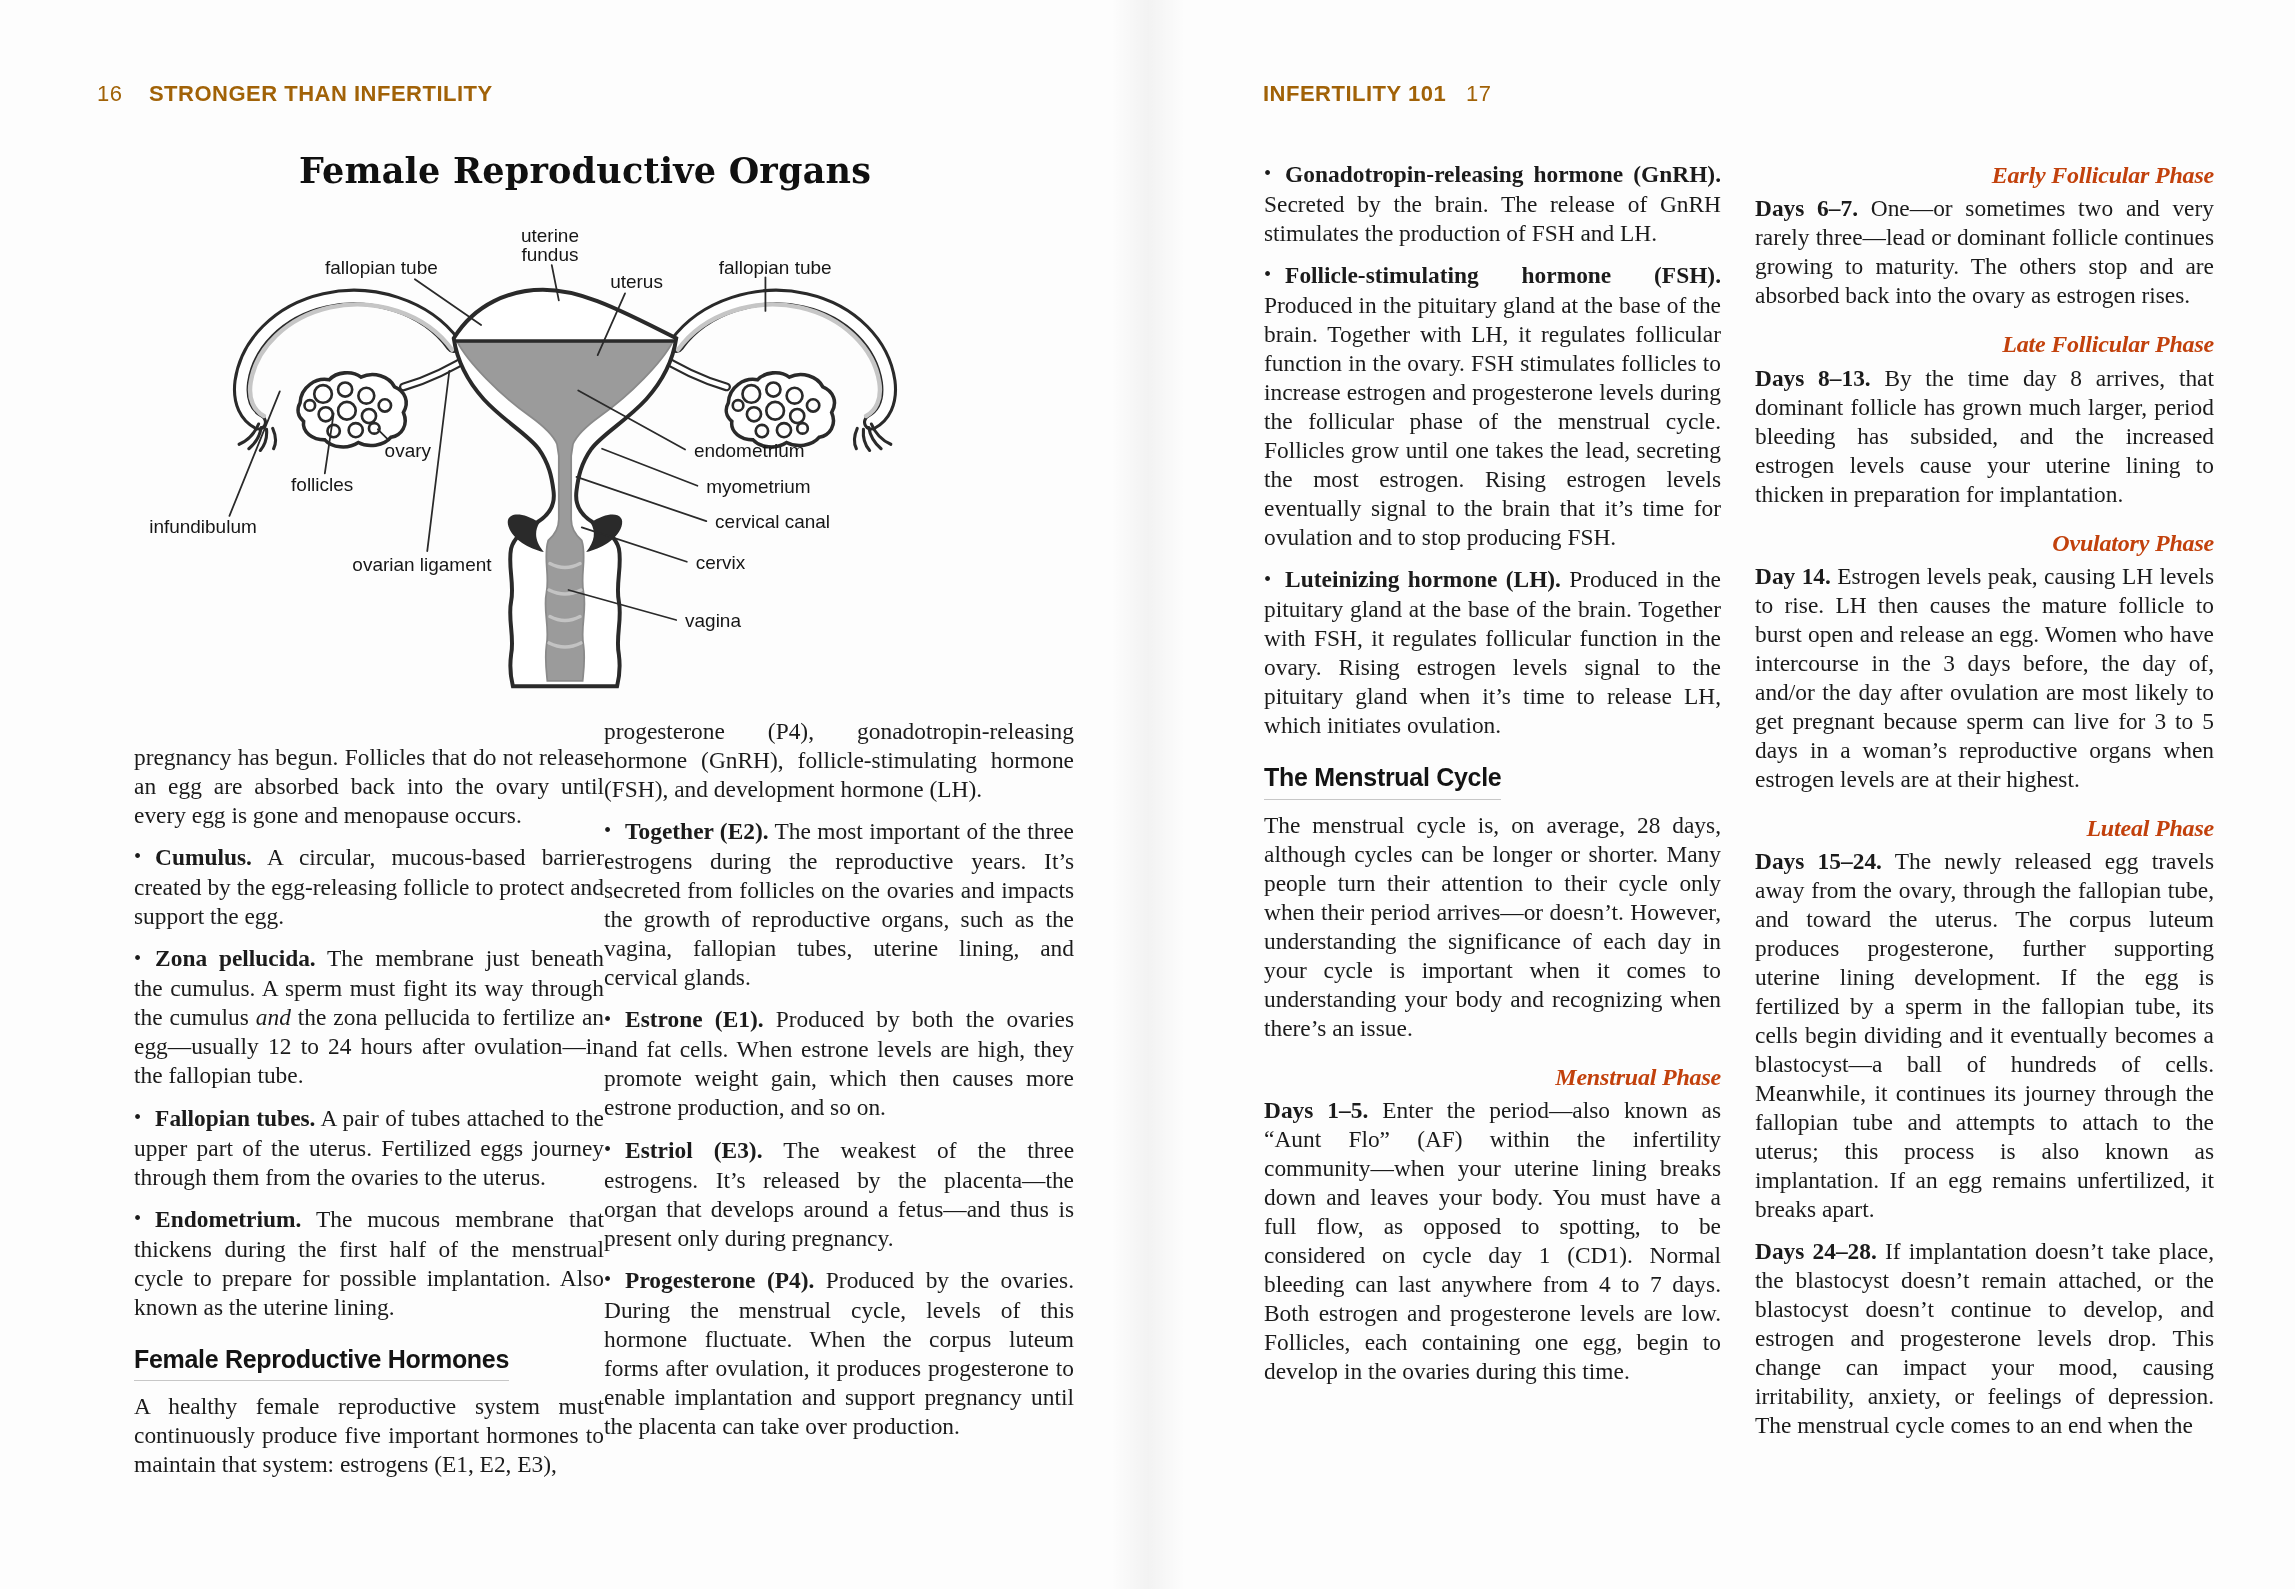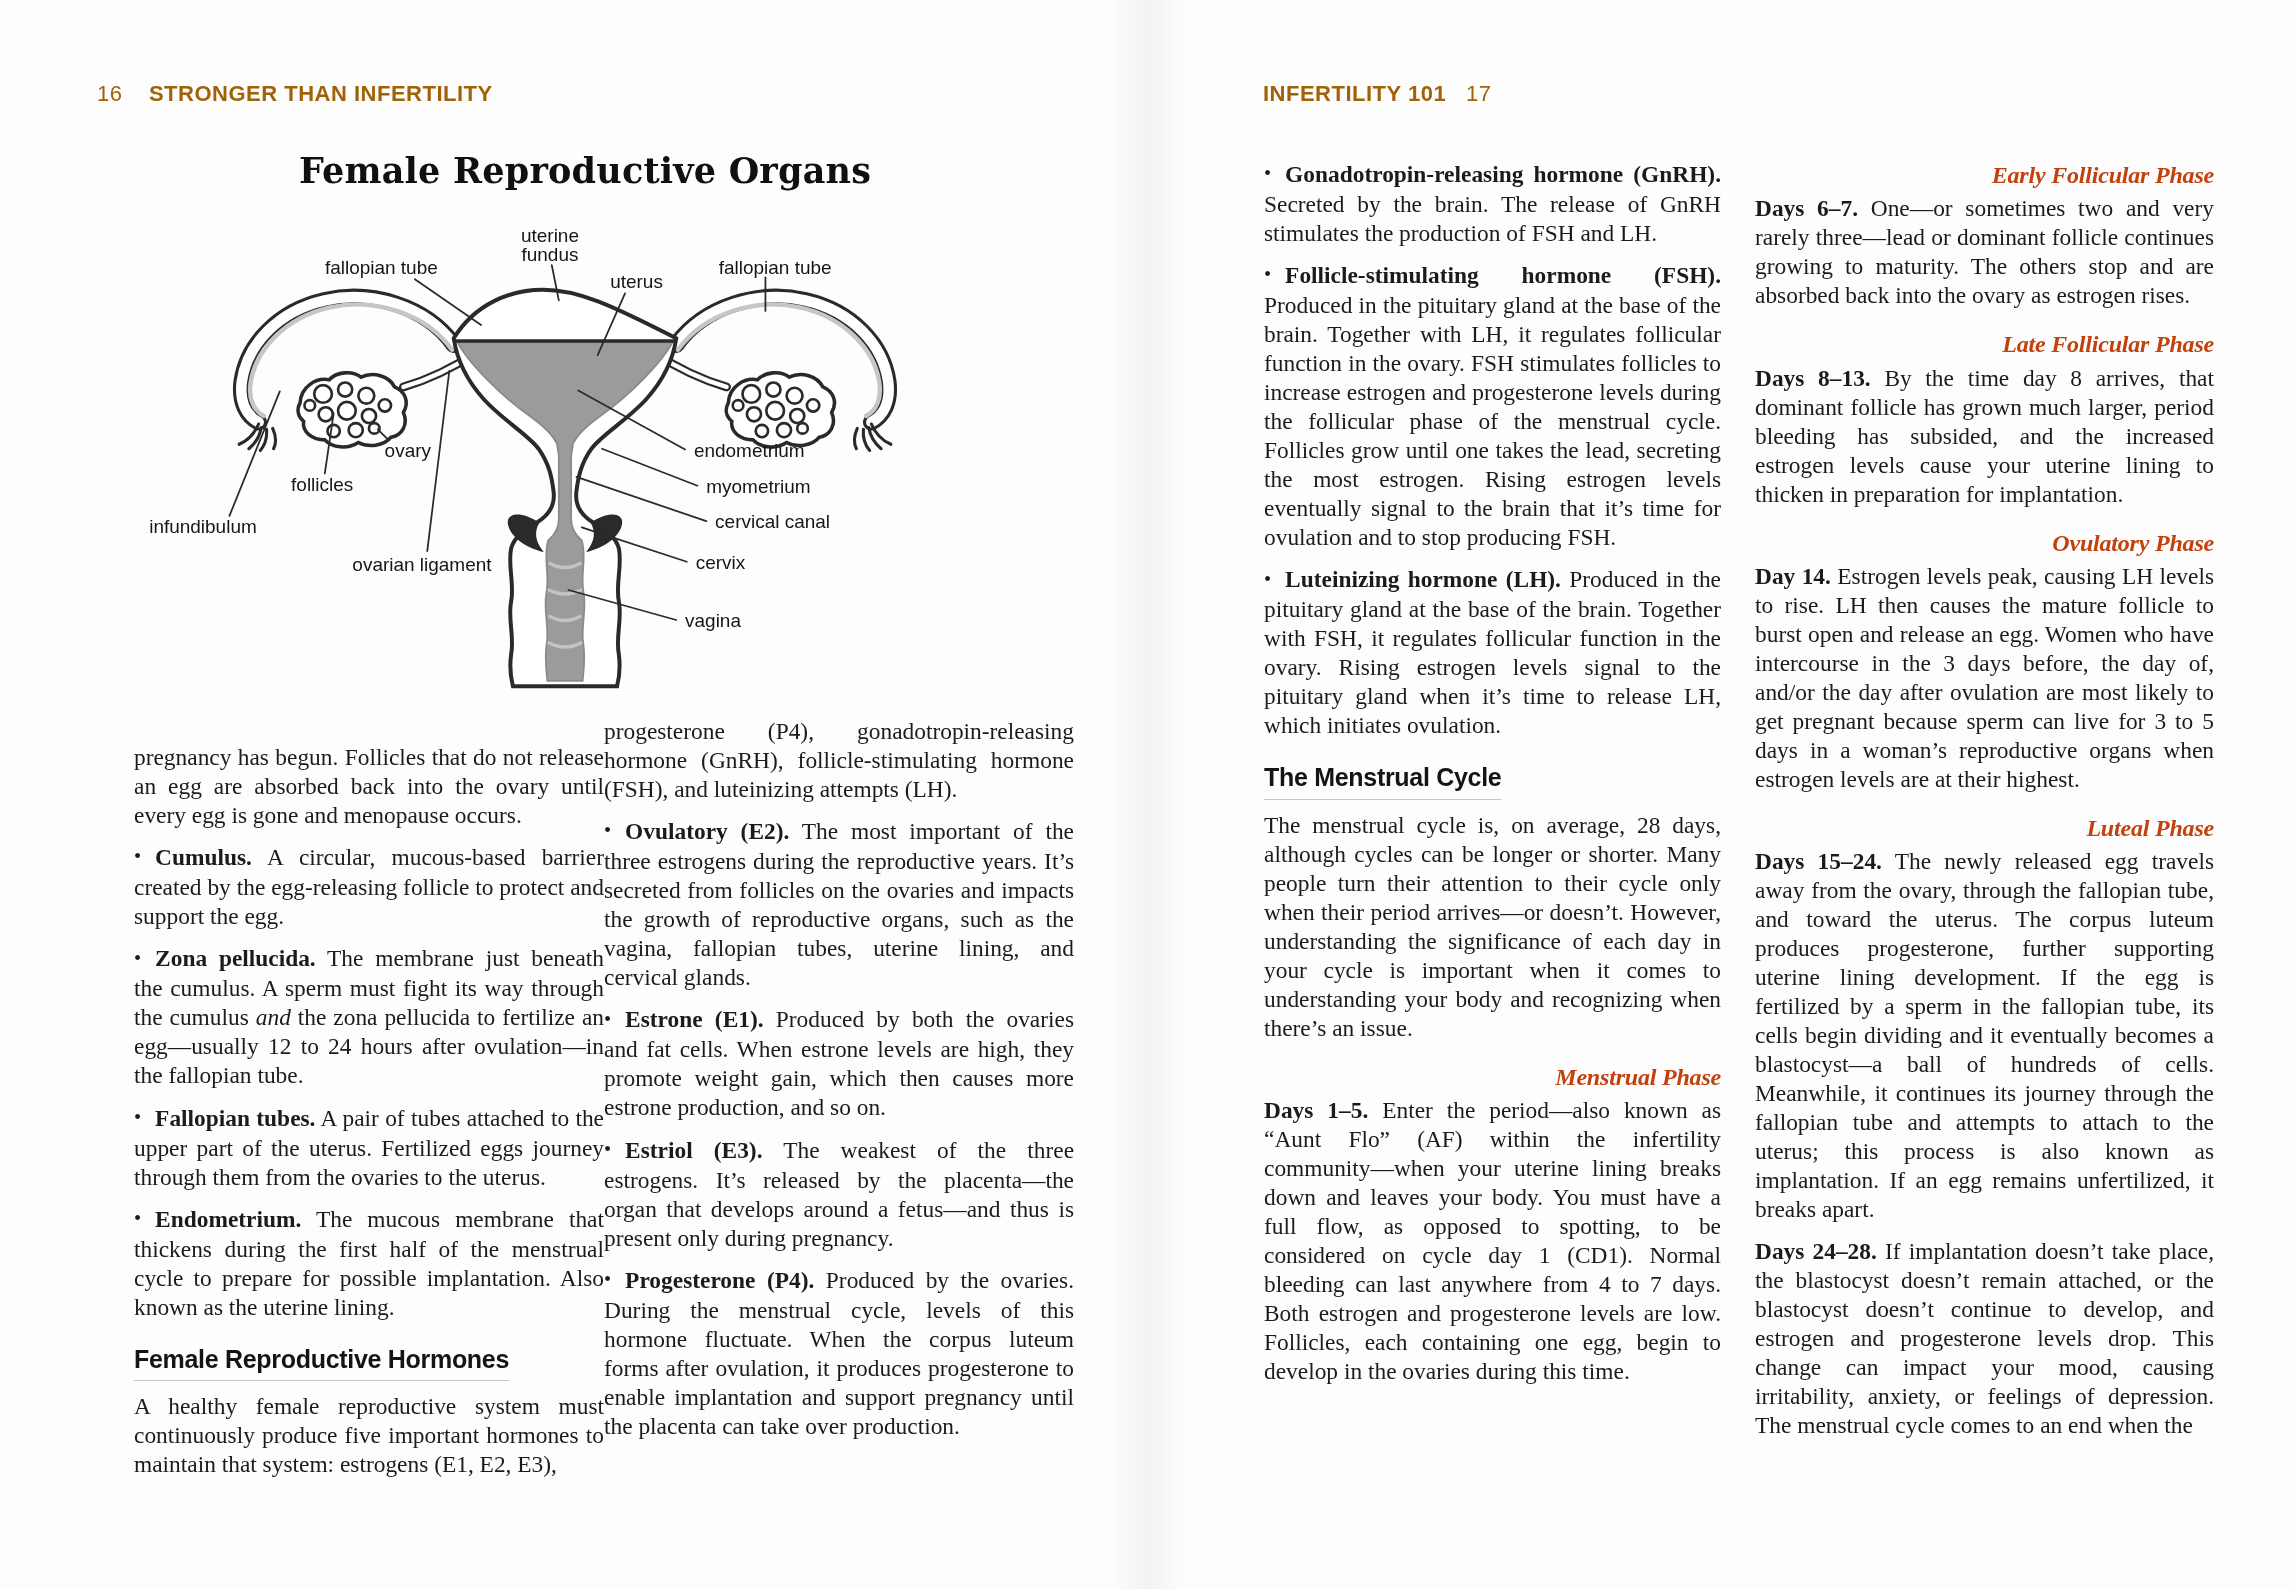--- a/index.html
+++ b/index.html
@@ -191,22 +191,22 @@
 <div class="col" id="lp-col1">
     <p class="body-para">pregnancy has begun. Follicles that do not release an egg are absorbed back into the ovary until every egg is gone and menopause occurs.</p>
     <p class="body-para"><span class="bullet-mark">•</span><b class="lead">Cumulus.</b> A circular, mucous-based barrier created by the egg-releasing follicle to protect and support the egg.</p>
     <p class="body-para"><span class="bullet-mark">•</span><b class="lead">Zona pellucida.</b> The membrane just beneath the cumulus. A sperm must fight its way through the cumulus <em>and</em> the zona pellucida to fertilize an egg—usually 12 to 24 hours after ovulation—in the fallopian tube.</p>
     <p class="body-para"><span class="bullet-mark">•</span><b class="lead">Fallopian tubes.</b> A pair of tubes attached to the upper part of the uterus. Fertilized eggs journey through them from the ovaries to the uterus.</p>
     <p class="body-para"><span class="bullet-mark">•</span><b class="lead">Endometrium.</b> The mucous membrane that thickens during the first half of the menstrual cycle to prepare for possible implantation. Also known as the uterine lining.</p>
     <h3 class="col-heading"><span>Female Reproductive Hormones</span></h3>
     <p class="body-para">A healthy female reproductive system must continuously produce five important hormones to maintain that system: estrogens (E1, E2, E3),</p>
   </div>
 <div class="col" id="lp-col2">
-    <p class="body-para">progesterone (P4), gonadotropin-releasing hormone (GnRH), follicle-stimulating hormone (FSH), and luteinizing attempts (LH).</p>
-    <p class="body-para"><span class="bullet-mark">•</span><b class="lead">Ovulatory (E2).</b> The most important of the three estrogens during the reproductive years. It’s secreted from follicles on the ovaries and impacts the growth of reproductive organs, such as the vagina, fallopian tubes, uterine lining, and cervical glands.</p>
+    <p class="body-para">progesterone (P4), gonadotropin-releasing hormone (GnRH), follicle-stimulating hormone (FSH), and development hormone (LH).</p>
+    <p class="body-para"><span class="bullet-mark">•</span><b class="lead">Together (E2).</b> The most important of the three estrogens during the reproductive years. It’s secreted from follicles on the ovaries and impacts the growth of reproductive organs, such as the vagina, fallopian tubes, uterine lining, and cervical glands.</p>
     <p class="body-para"><span class="bullet-mark">•</span><b class="lead">Estrone (E1).</b> Produced by both the ovaries and fat cells. When estrone levels are high, they promote weight gain, which then causes more estrone production, and so on.</p>
     <p class="body-para"><span class="bullet-mark">•</span><b class="lead">Estriol (E3).</b> The weakest of the three estrogens. It’s released by the placenta—the organ that develops around a fetus—and thus is present only during pregnancy.</p>
     <p class="body-para"><span class="bullet-mark">•</span><b class="lead">Progesterone (P4).</b> Produced by the ovaries. During the menstrual cycle, levels of this hormone fluctuate. When the corpus luteum forms after ovulation, it produces progesterone to enable implantation and support pregnancy until the placenta can take over production.</p>
   </div>
 <div class="col" id="rp-col1">
     <p class="body-para"><span class="bullet-mark">•</span><b class="lead">Gonadotropin-releasing hormone (GnRH).</b> Secreted by the brain. The release of GnRH stimulates the production of FSH and LH.</p>
     <p class="body-para"><span class="bullet-mark">•</span><b class="lead">Follicle-stimulating hormone (FSH).</b> Produced in the pituitary gland at the base of the brain. Together with LH, it regulates follicular function in the ovary. FSH stimulates follicles to increase estrogen and progesterone levels during the follicular phase of the menstrual cycle. Follicles grow until one takes the lead, secreting the most estrogen. Rising estrogen levels eventually signal to the brain that it’s time for ovulation and to stop producing FSH.</p>
     <p class="body-para"><span class="bullet-mark">•</span><b class="lead">Luteinizing hormone (LH).</b> Produced in the pituitary gland at the base of the brain. Together with FSH, it regulates follicular function in the ovary. Rising estrogen levels signal to the pituitary gland when it’s time to release LH, which initiates ovulation.</p>
     <h3 class="col-heading"><span>The Menstrual Cycle</span></h3>
     <p class="body-para">The menstrual cycle is, on average, 28 days, although cycles can be longer or shorter. Many people turn their attention to their cycle only when their period arrives—or doesn’t. However, understanding the significance of each day in your cycle is important when it comes to understanding your body and recognizing when there’s an issue.</p>

